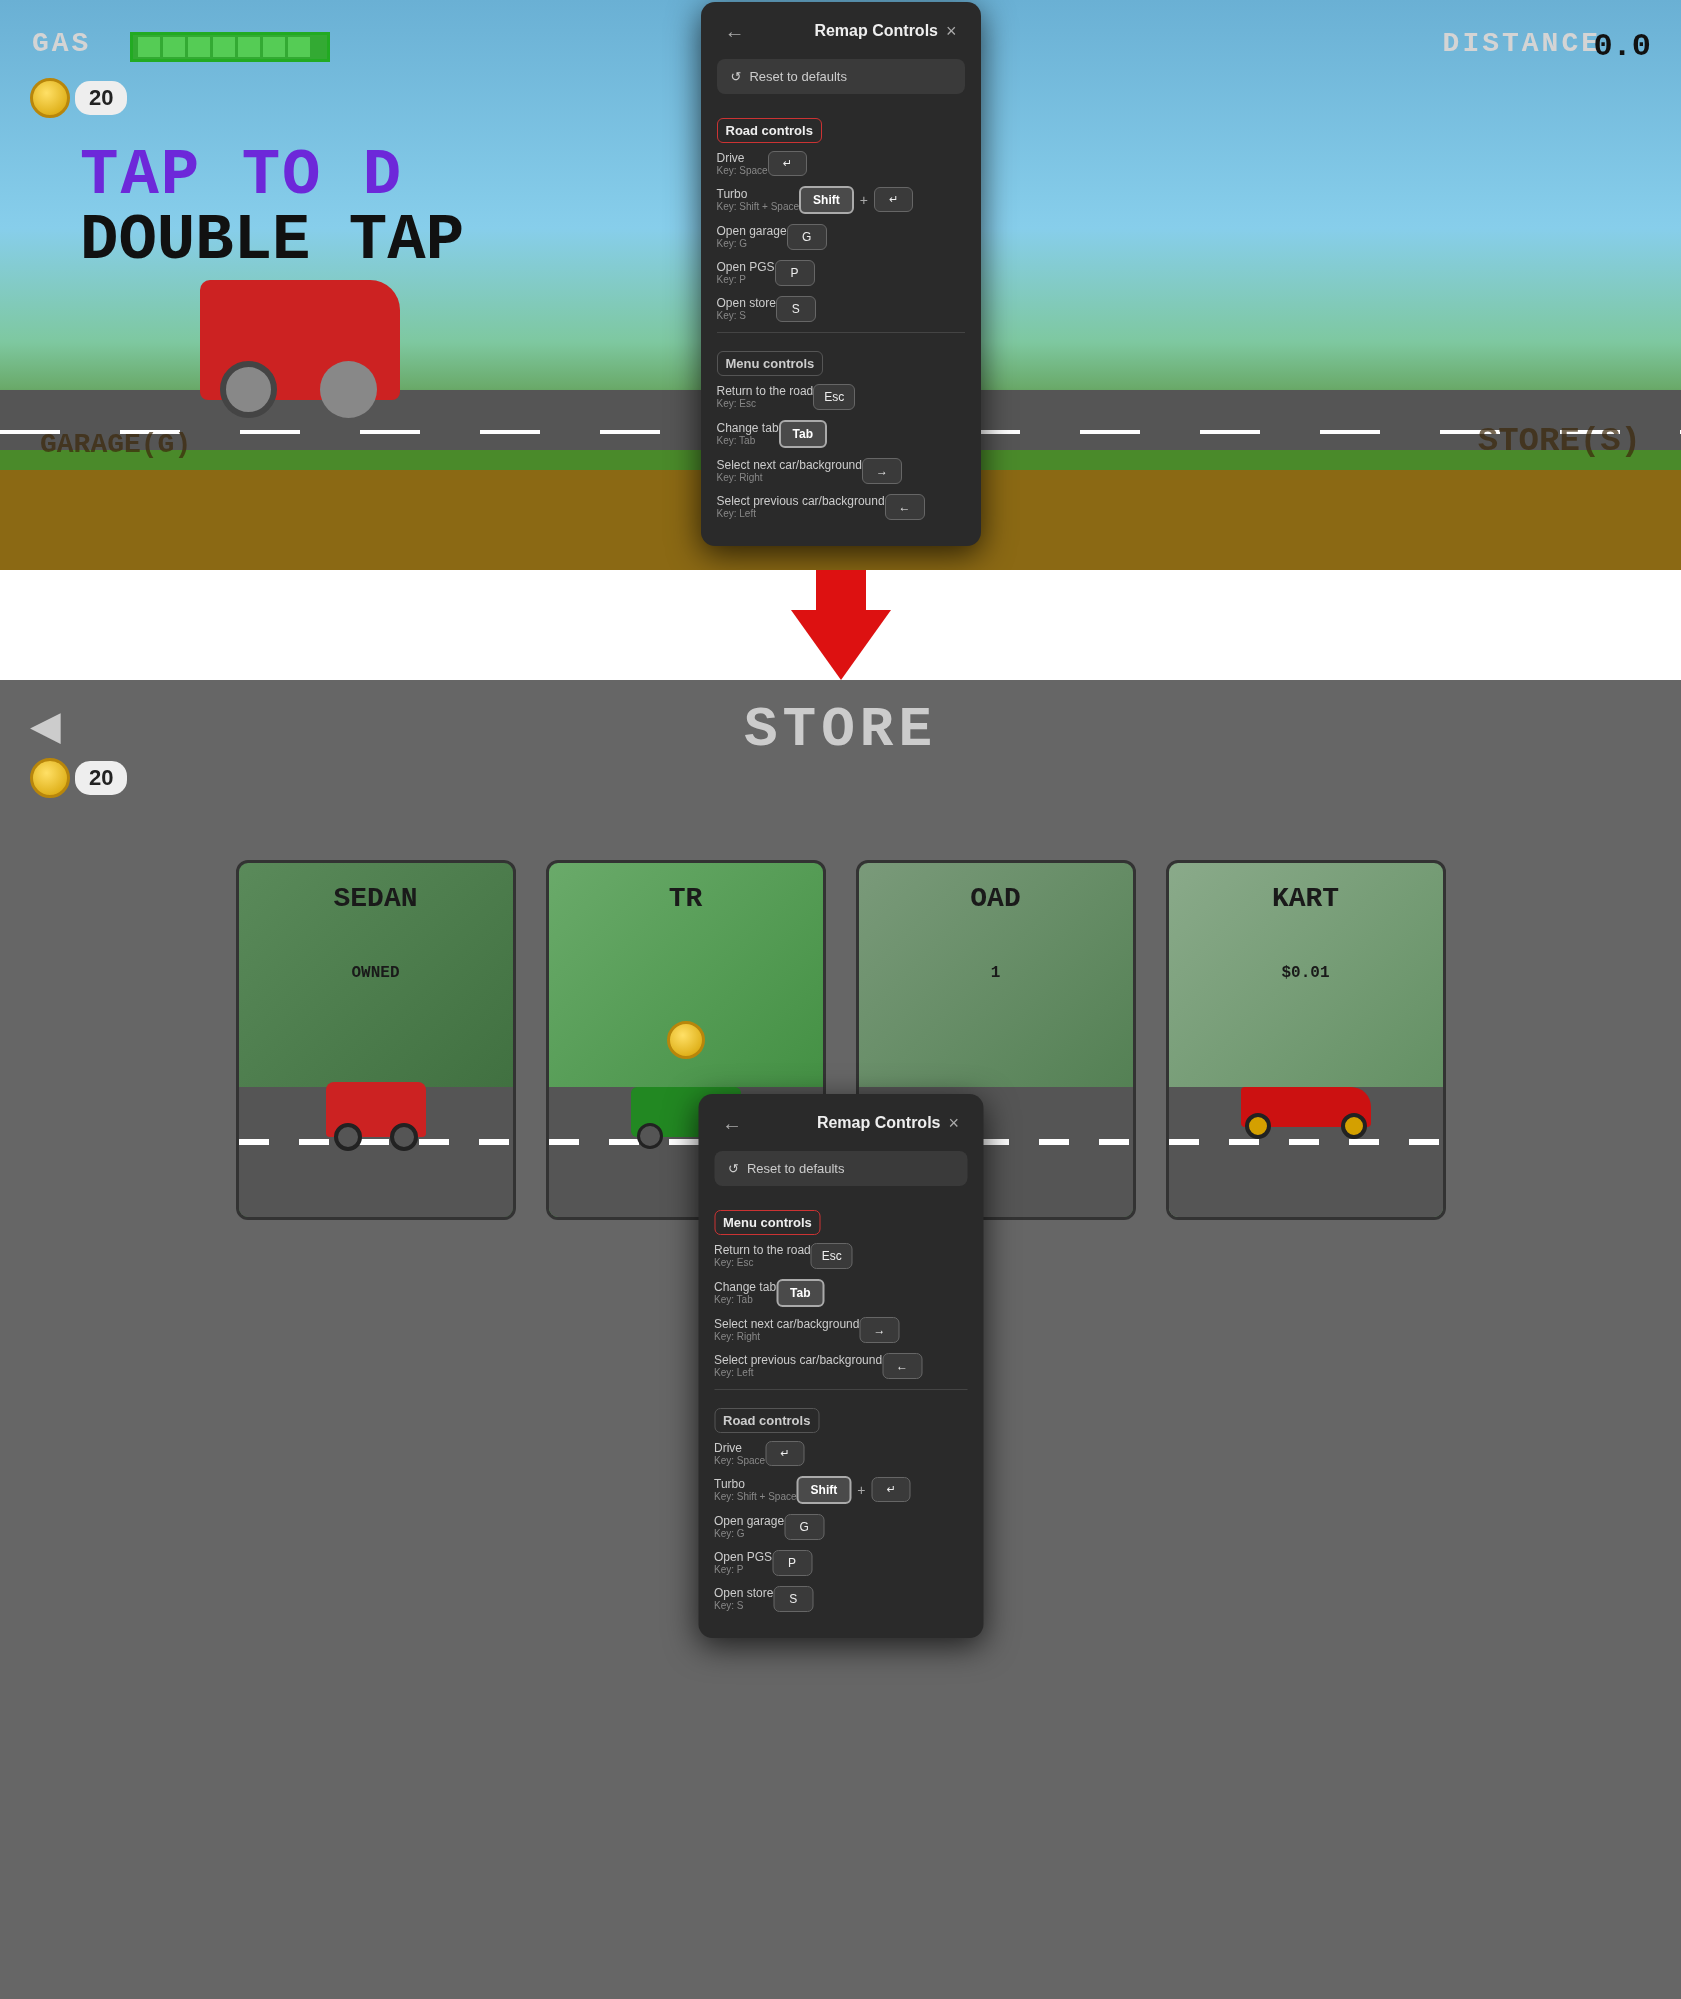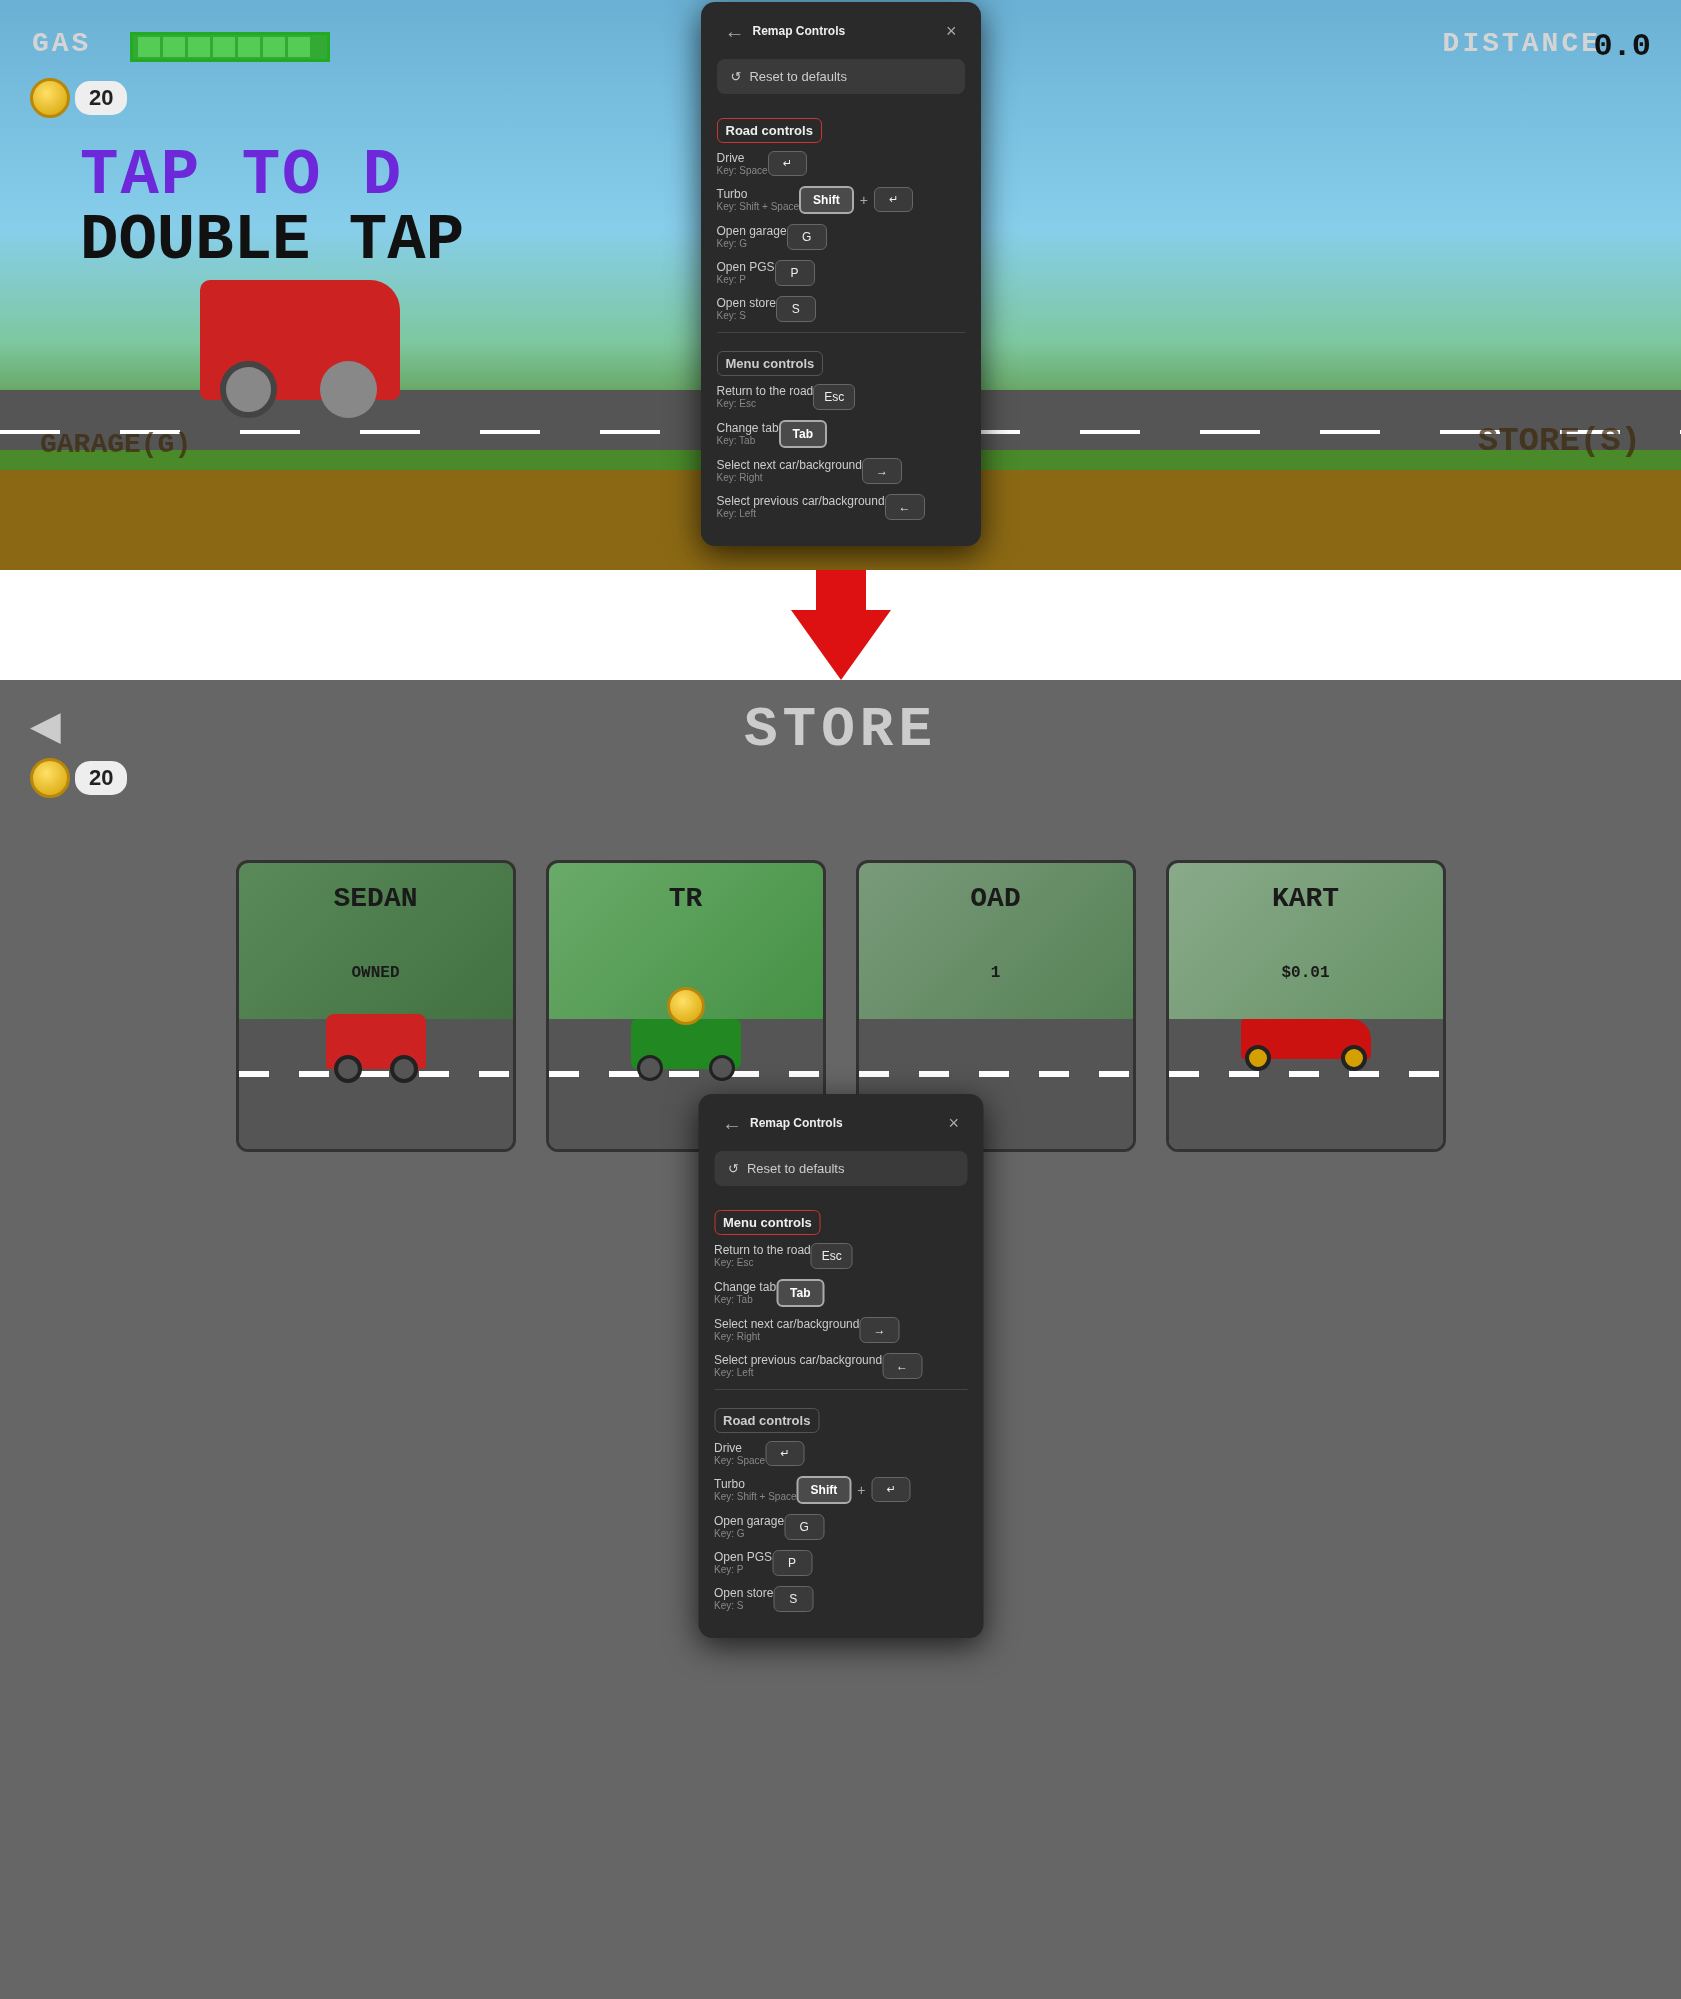--- a/index.html
+++ b/index.html
@@ -146,21 +146,21 @@
       position: absolute; top: 78px; left: 30px;
       display: flex; align-items: center; gap: 5px;
     }
 
     
     .car-cards {
       position: absolute; top: 180px; left: 0; right: 0;
       display: flex; justify-content: center; gap: 30px; padding: 0 20px;
     }
     .car-card {
-      width: 280px; height: 292px; border-radius: 12px;
+      width: 280px; height: 360px; border-radius: 12px;
       background: linear-gradient(135deg, #5a8a5a 0%, #3a6a3a 100%);
       position: relative; overflow: hidden;
       border: 3px solid #333;
     }
     .car-card-label {
       position: absolute; top: 20px; left: 0; right: 0; text-align: center;
       font-size: 28px; font-weight: 900; color: #1a1a1a;
       font-family: 'Courier New', monospace;
     }
     .car-card-sub {
@@ -191,21 +191,21 @@
       box-shadow: 0 8px 32px rgba(0,0,0,0.7);
     }
     .modal-header {
       display: flex; align-items: center; justify-content: space-between;
       margin-bottom: 14px;
     }
     .modal-back {
       color: #aaa; font-size: 20px; cursor: pointer; padding: 2px 8px;
     }
     .modal-title {
-      color: #eee; font-size: 12px; font-weight: bold; flex: 1; text-align: left;
+      color: #eee; font-size: 16px; font-weight: bold; flex: 1; text-align: right;
     }
     .modal-close {
       color: #aaa; font-size: 18px; cursor: pointer; padding: 2px 8px;
     }
     .reset-btn {
       display: flex; align-items: center; gap: 8px;
       background: #3a3a3a; border: none; border-radius: 8px;
       color: #ccc; font-size: 13px; padding: 10px 14px;
       width: 100%; cursor: pointer; margin-bottom: 14px;
     }

